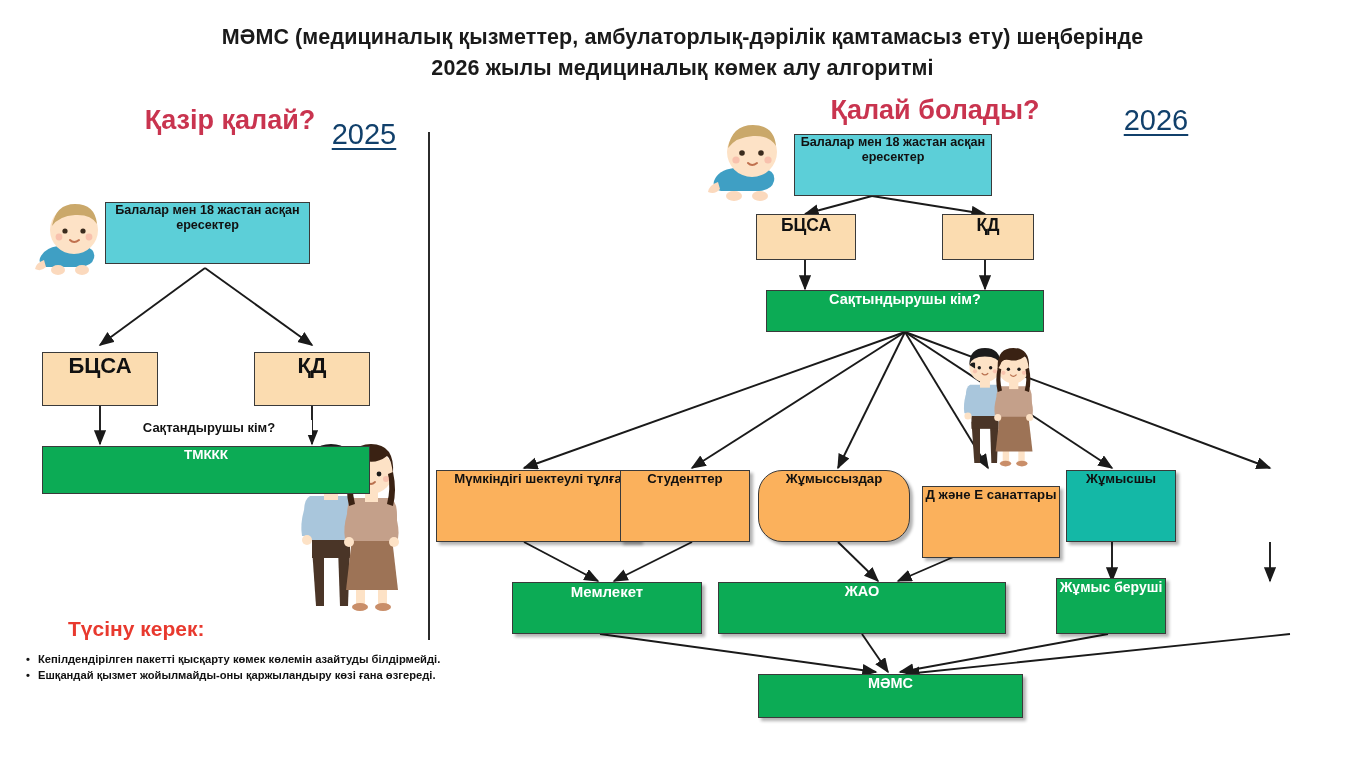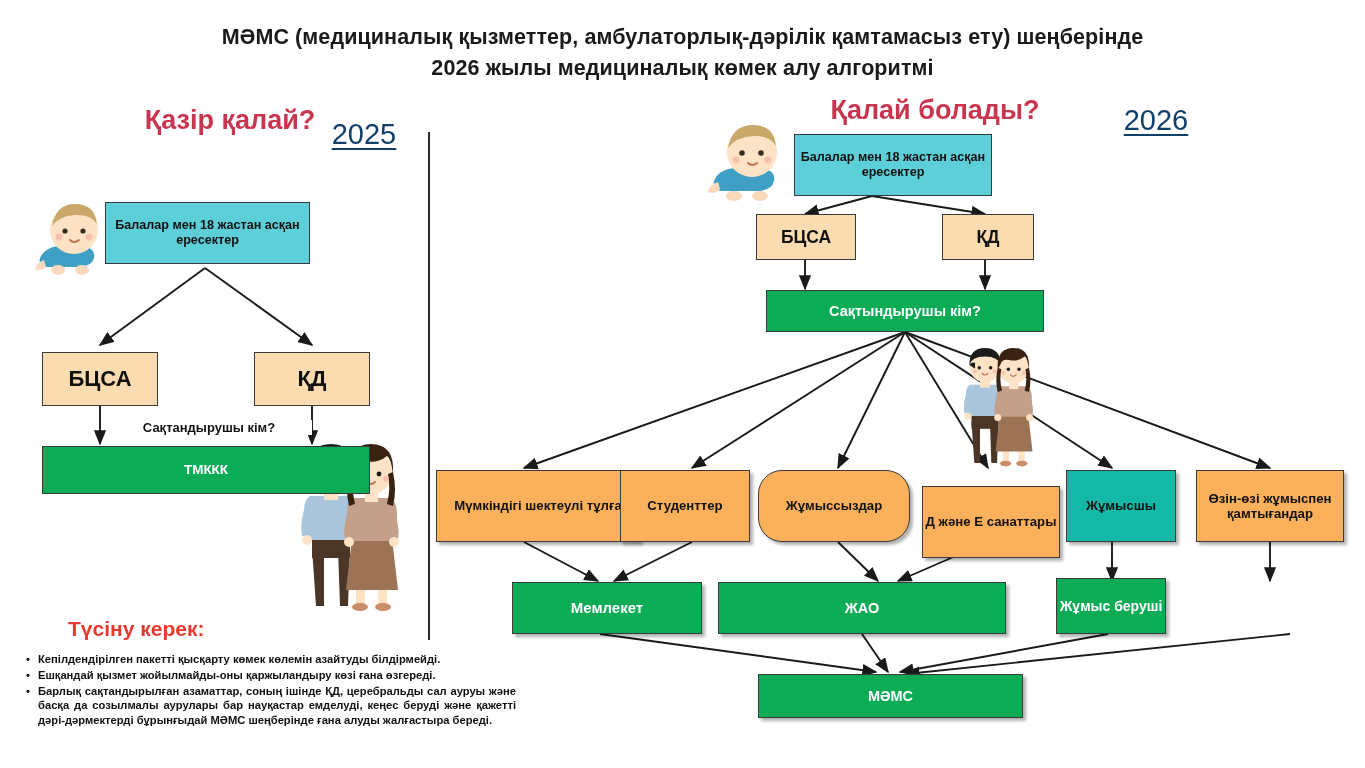--- a/index.html
+++ b/index.html
@@ -39,21 +39,21 @@
 
   
   .divider{
     position:absolute;left:428px;top:132px;width:2px;height:508px;
     background:#2b2b2b;
   }
 
   
   .node{
     position:absolute;box-sizing:border-box;
-    display:flex;align-items:center;justify-content:center;
+    display:flex;justify-content:center;
     text-align:center;font-weight:bold;line-height:1.16;
     border:1.6px solid #3a3a3a;
     z-index:3;
   }
   .node.teal{background:#5ccfd8;color:#111;}
   .node.cream{background:#fbdcb0;color:#111;}
   .node.orange{background:#fbb košice;}
   .node.orange{background:#fbb15c;color:#111;}
   .node.green{background:#0cab55;color:#ffffff;}
   .node.shadow{box-shadow:3px 3px 3px rgba(0,0,0,.30);}
@@ -180,23 +180,20 @@
     <span>Студенттер</span>
   </div>
   <div class="node orange shadow" style="left: 758px; top: 470px; width: 152px; height: 72px; font-size: 13.2px; background: rgb(251, 177, 92); border-radius: 24px;">
     <span>Жұмыссыздар</span>
   </div>
   <div class="node orange shadow" style="left: 922px; top: 470px; width: 138px; height: 72px; font-size: 13.2px; background: rgb(251, 177, 92); margin-top: 16px;">
     <span>Д және Е санаттары</span>
   </div>
   <div class="node orange shadow" style="left: 1066px; top: 470px; width: 110px; height: 72px; font-size: 13.2px; background: #14b8a6;">
     <span>Жұмысшы</span>
-  </div>
-  <div class="node orange shadow" style="left: 1196px; top: 470px; width: 148px; height: 72px; font-size: 13.2px; background: rgb(251, 177, 92);">
-    <span>Өзін-өзі жұмыспен қамтығандар</span>
   </div>
 
   <div class="node green shadow" style="left: 512px; top: 582px; width: 190px; height: 52px; font-size: 15px; background: rgb(12, 171, 85);">
     <span>Мемлекет</span>
   </div>
   <div class="node green shadow" style="left: 718px; top: 582px; width: 288px; height: 52px; font-size: 14.5px; background: rgb(12, 171, 85);">
     <span>ЖАО</span>
   </div>
   <div class="node green shadow" style="left: 1056px; top: 578px; width: 110px; height: 56px; font-size: 14px; background: rgb(12, 171, 85);">
     <span>Жұмыс беруші</span>
@@ -324,17 +321,16 @@
       <circle cx="13" cy="47" r="3" fill="#f6b6a4" opacity=".7"></circle>
       <circle cx="42" cy="47" r="3" fill="#f6b6a4" opacity=".7"></circle>
     </g>
   </svg>
 
   <div class="foot-title" style="color: rgb(232, 57, 46);">Түсіну керек:</div>
   <div class="bullets">
     <ul>
       <li>Кепілдендірілген пакетті қысқарту көмек көлемін азайтуды білдірмейді.</li>
       <li>Ешқандай қызмет жойылмайды-оны қаржыландыру көзі ғана өзгереді.</li>
-      <li>Барлық сақтандырылған азаматтар, соның ішінде ҚД, церебральды сал ауруы және басқа да созылмалы аурулары бар науқастар емделуді, кеңес беруді және қажетті дәрі-дәрмектерді бұрынғыдай МӘМС шеңберінде ғана алуды жалғастыра береді.</li>
     </ul>
   </div>
 
 </div>
 
 </body></html>

